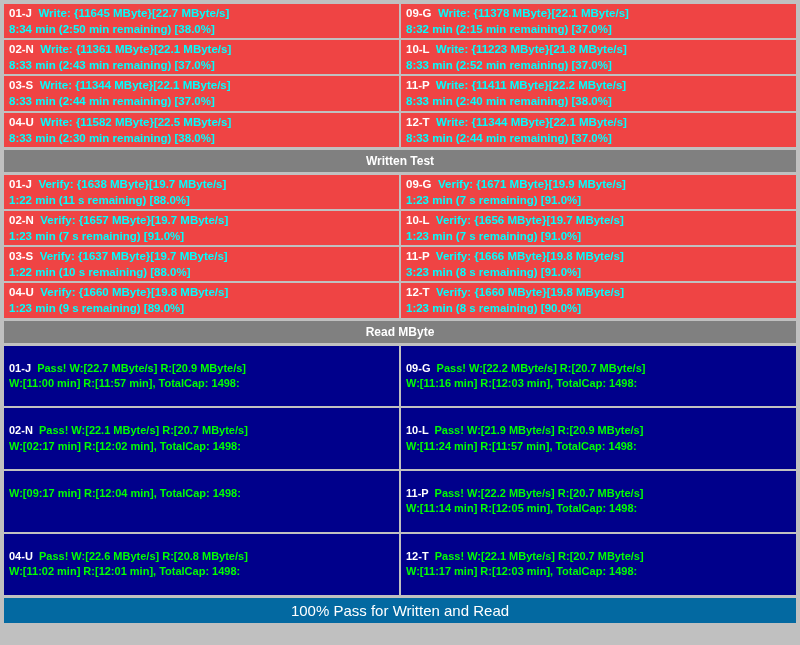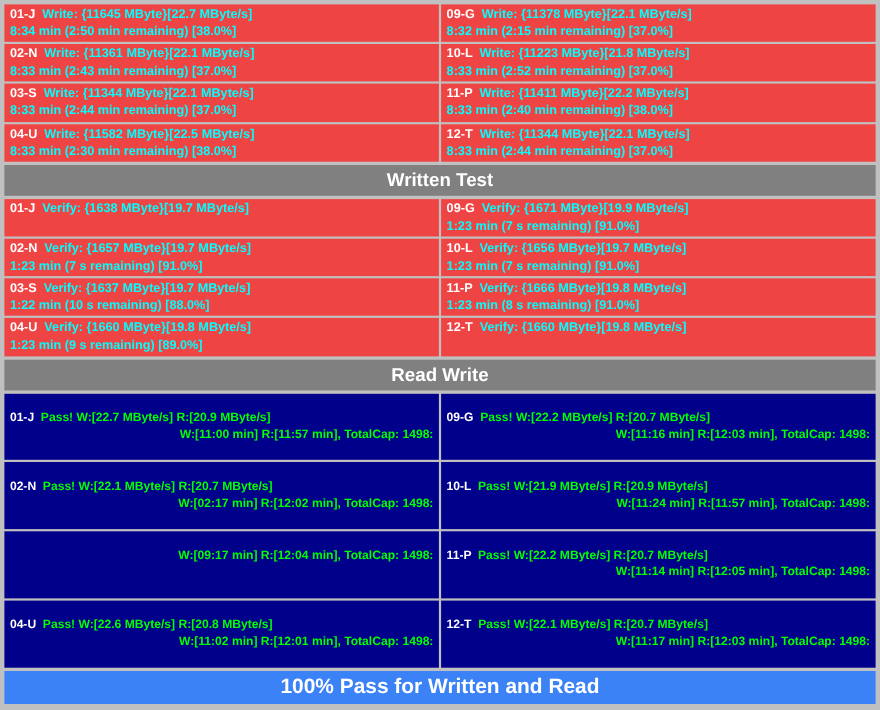--- a/index.html
+++ b/index.html
@@ -31,41 +31,41 @@
       font-weight: bold;
       line-height: 1.4;
     }
     .cell .row1 { white-space: nowrap; overflow: hidden; }
     .cell .row2 { white-space: nowrap; overflow: hidden; }
     .section-label {
       background: #808080;
       color: white;
       text-align: center;
       padding: 4px 0;
-      font-size: 17px;
+      font-size: 12px;
       font-weight: bold;
       margin: 3px 0;
     }
     .pass-cell {
       background: #00008b;
       color: #00ff00;
       padding: 15px 5px;
       font-size: 11px;
       font-weight: bold;
       line-height: 1.4;
     }
     .pass-cell .row1 { white-space: nowrap; overflow: hidden; }
-    .pass-cell .row2 { white-space: nowrap; overflow: hidden; text-align: right; }
+    .pass-cell .row2 { white-space: nowrap; overflow: hidden; }
     .footer {
-      background: #3b82f6;
+      background: #0369a1;
       color: white;
       text-align: center;
       padding: 4px 0;
-      font-size: 19px;
-      font-weight: bold;
+      font-size: 15px;
+      font-weight: normal;
       margin-top: 3px;
     }
     .row-label {
       color: white;
       font-weight: bold;
     }
   </style>
 </head>
 <body>
 
@@ -134,20 +134,21 @@
 
   <div class="section-label">Written Test</div>
 
   <div class="section">
     <div class="grid" id="verify-grid">
         <div class="cell">
         <div class="row1">
           <span class="row-label">01-J</span>
           &nbsp;Verify: {1638 MByte}[19.7 MByte/s]
         </div>
+        <div class="row2">1:22 min (11 s remaining)   [88.0%]</div>
       </div>
         <div class="cell">
         <div class="row1">
           <span class="row-label">09-G</span>
           &nbsp;Verify: {1671 MByte}[19.9 MByte/s]
         </div>
         <div class="row2">1:23 min (7 s remaining)   [91.0%]</div>
       </div>
         <div class="cell">
         <div class="row1">
@@ -168,39 +169,40 @@
           <span class="row-label">03-S</span>
           &nbsp;Verify: {1637 MByte}[19.7 MByte/s]
         </div>
         <div class="row2">1:22 min (10 s remaining)   [88.0%]</div>
       </div>
         <div class="cell">
         <div class="row1">
           <span class="row-label">11-P</span>
           &nbsp;Verify: {1666 MByte}[19.8 MByte/s]
         </div>
-        <div class="row2">1:23 min (8 s remaining)   [91.0%]</div>
+        <div class="row2">3:23 min (8 s remaining)   [91.0%]</div>
       </div>
         <div class="cell">
         <div class="row1">
           <span class="row-label">04-U</span>
           &nbsp;Verify: {1660 MByte}[19.8 MByte/s]
         </div>
         <div class="row2">1:23 min (9 s remaining)   [89.0%]</div>
       </div>
         <div class="cell">
         <div class="row1">
           <span class="row-label">12-T</span>
           &nbsp;Verify: {1660 MByte}[19.8 MByte/s]
         </div>
+        <div class="row2">1:23 min (8 s remaining)   [90.0%]</div>
       </div>
       </div>
   </div>
 
-  <div class="section-label">Read Write</div>
+  <div class="section-label">Read MByte</div>
 
   <div class="section">
     <div class="grid" id="pass-grid">
         <div class="pass-cell">
         <div class="row1">
           <span class="row-label">01-J</span>
           &nbsp;Pass! W:[22.7 MByte/s] R:[20.9 MByte/s]
         </div>
         <div class="row2">W:[11:00 min] R:[11:57 min], TotalCap: 1498:</div>
       </div>

